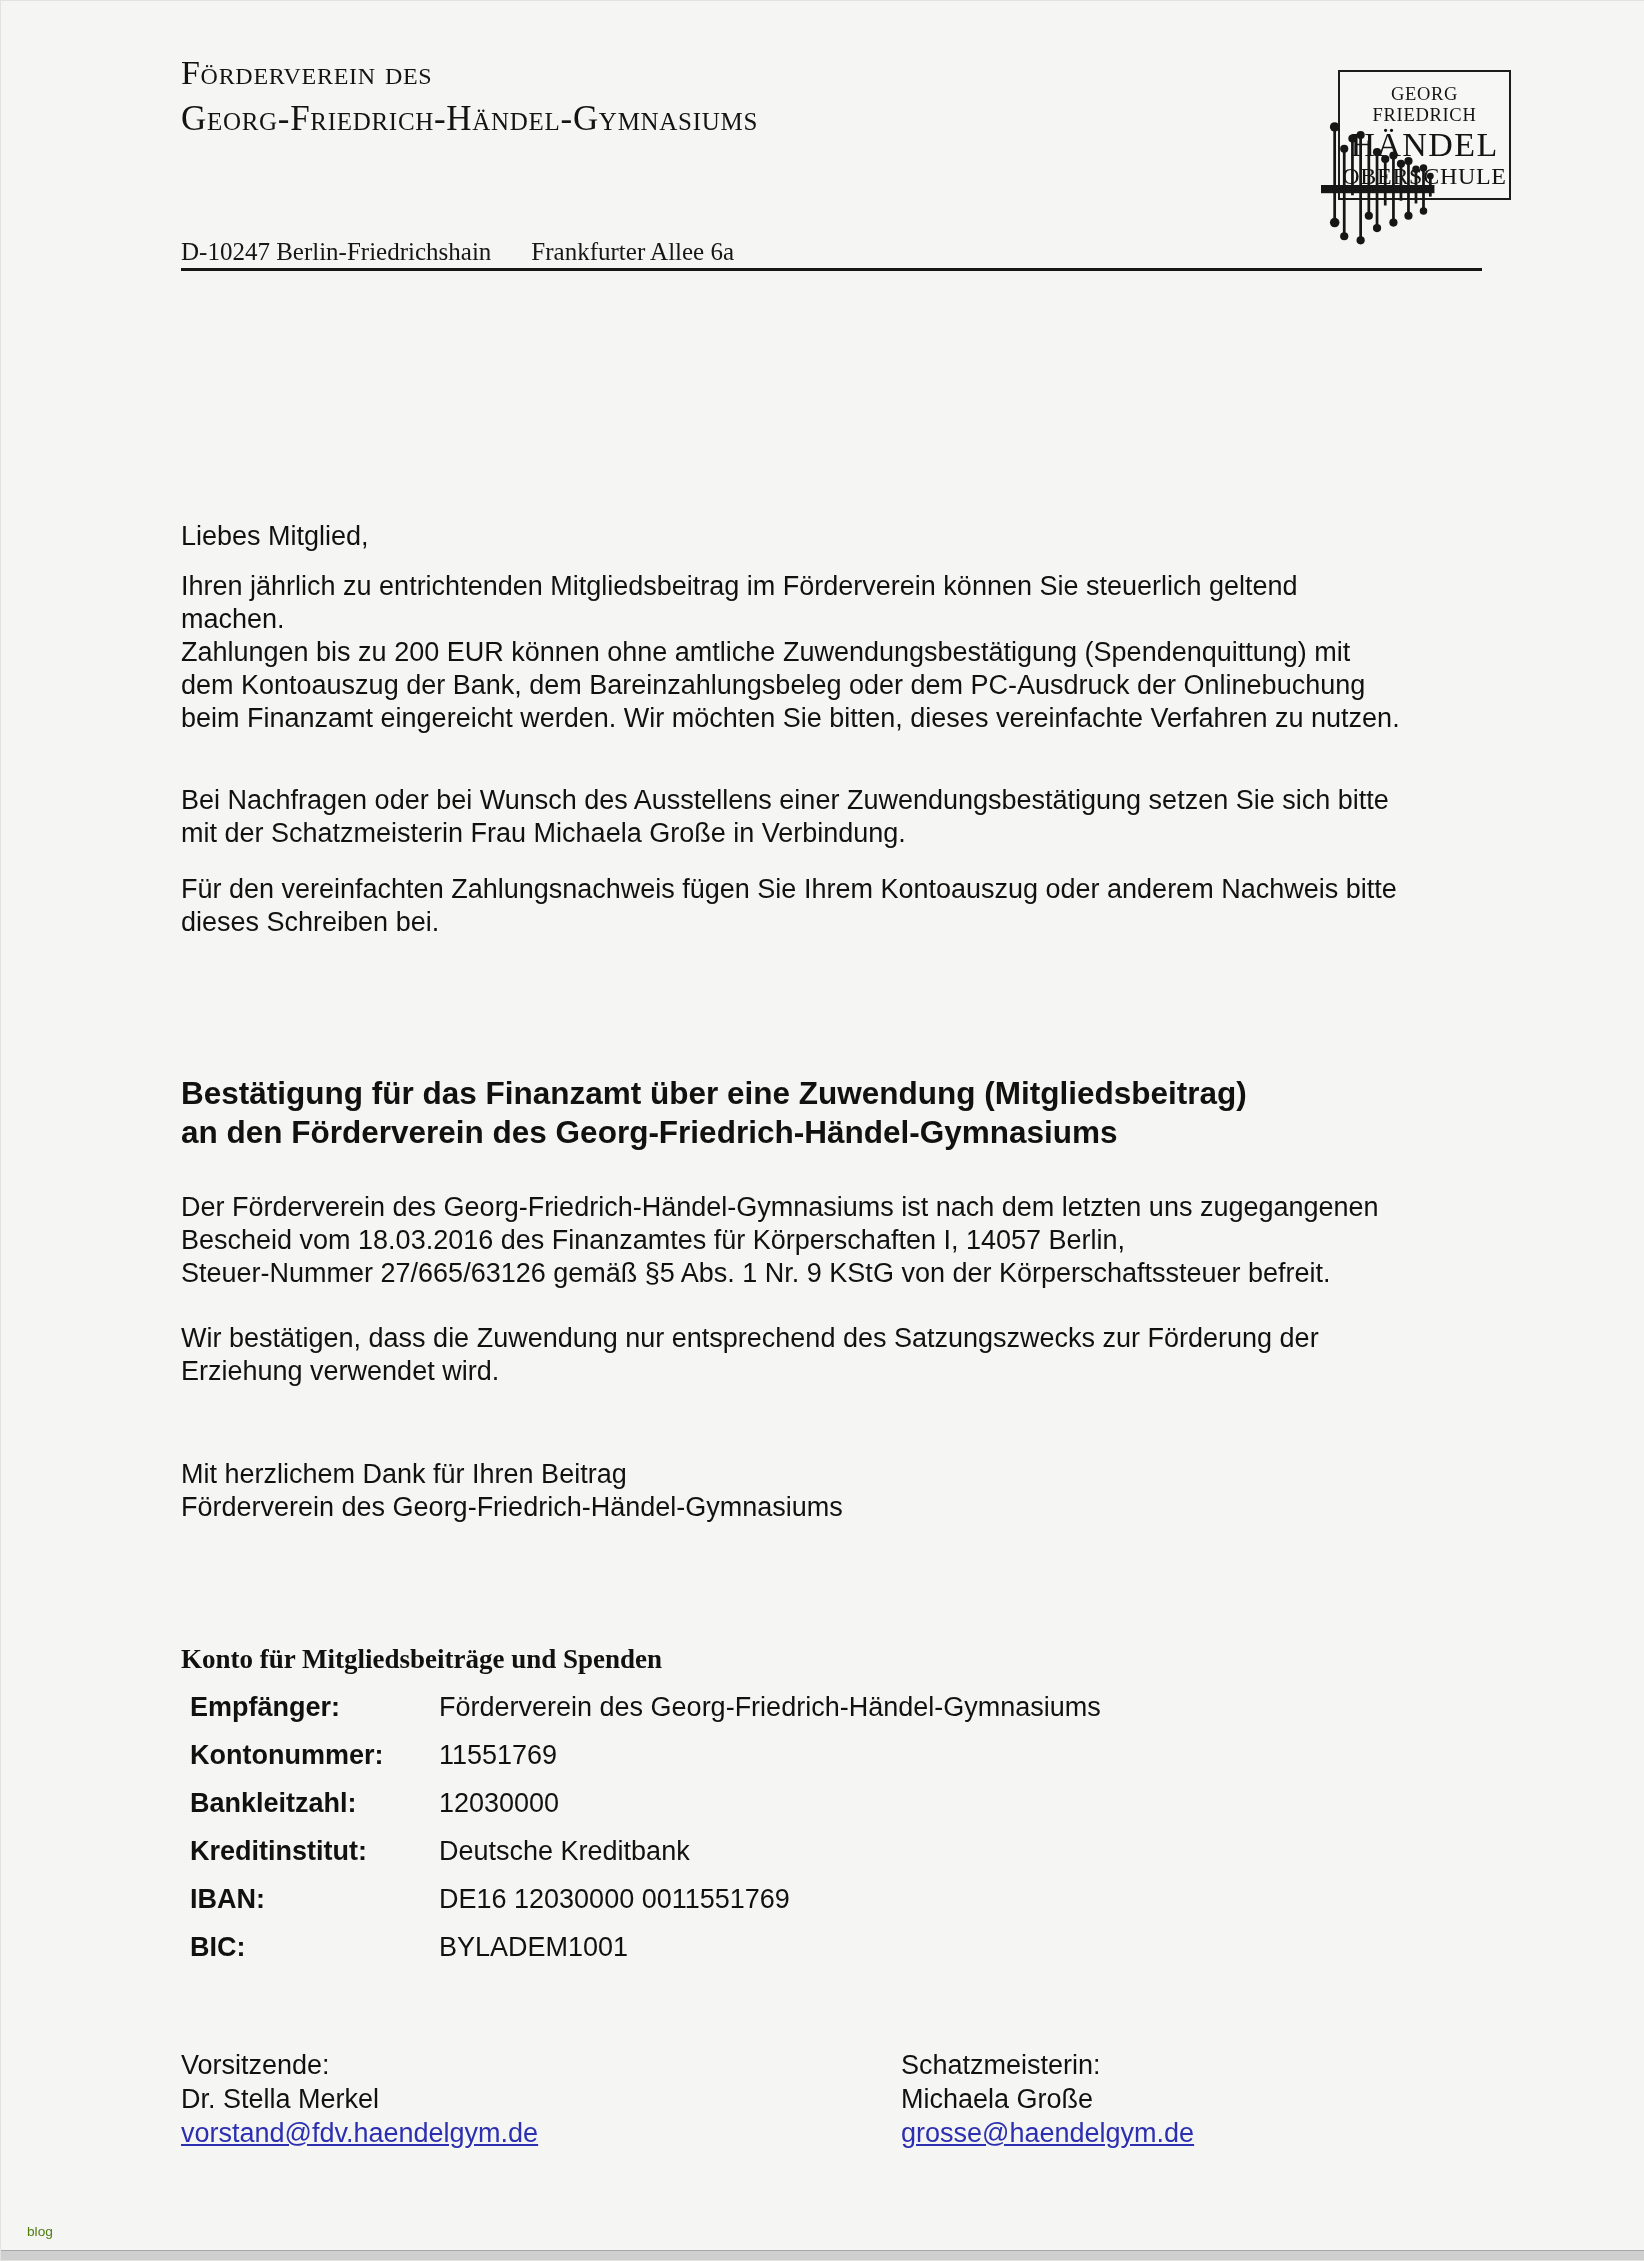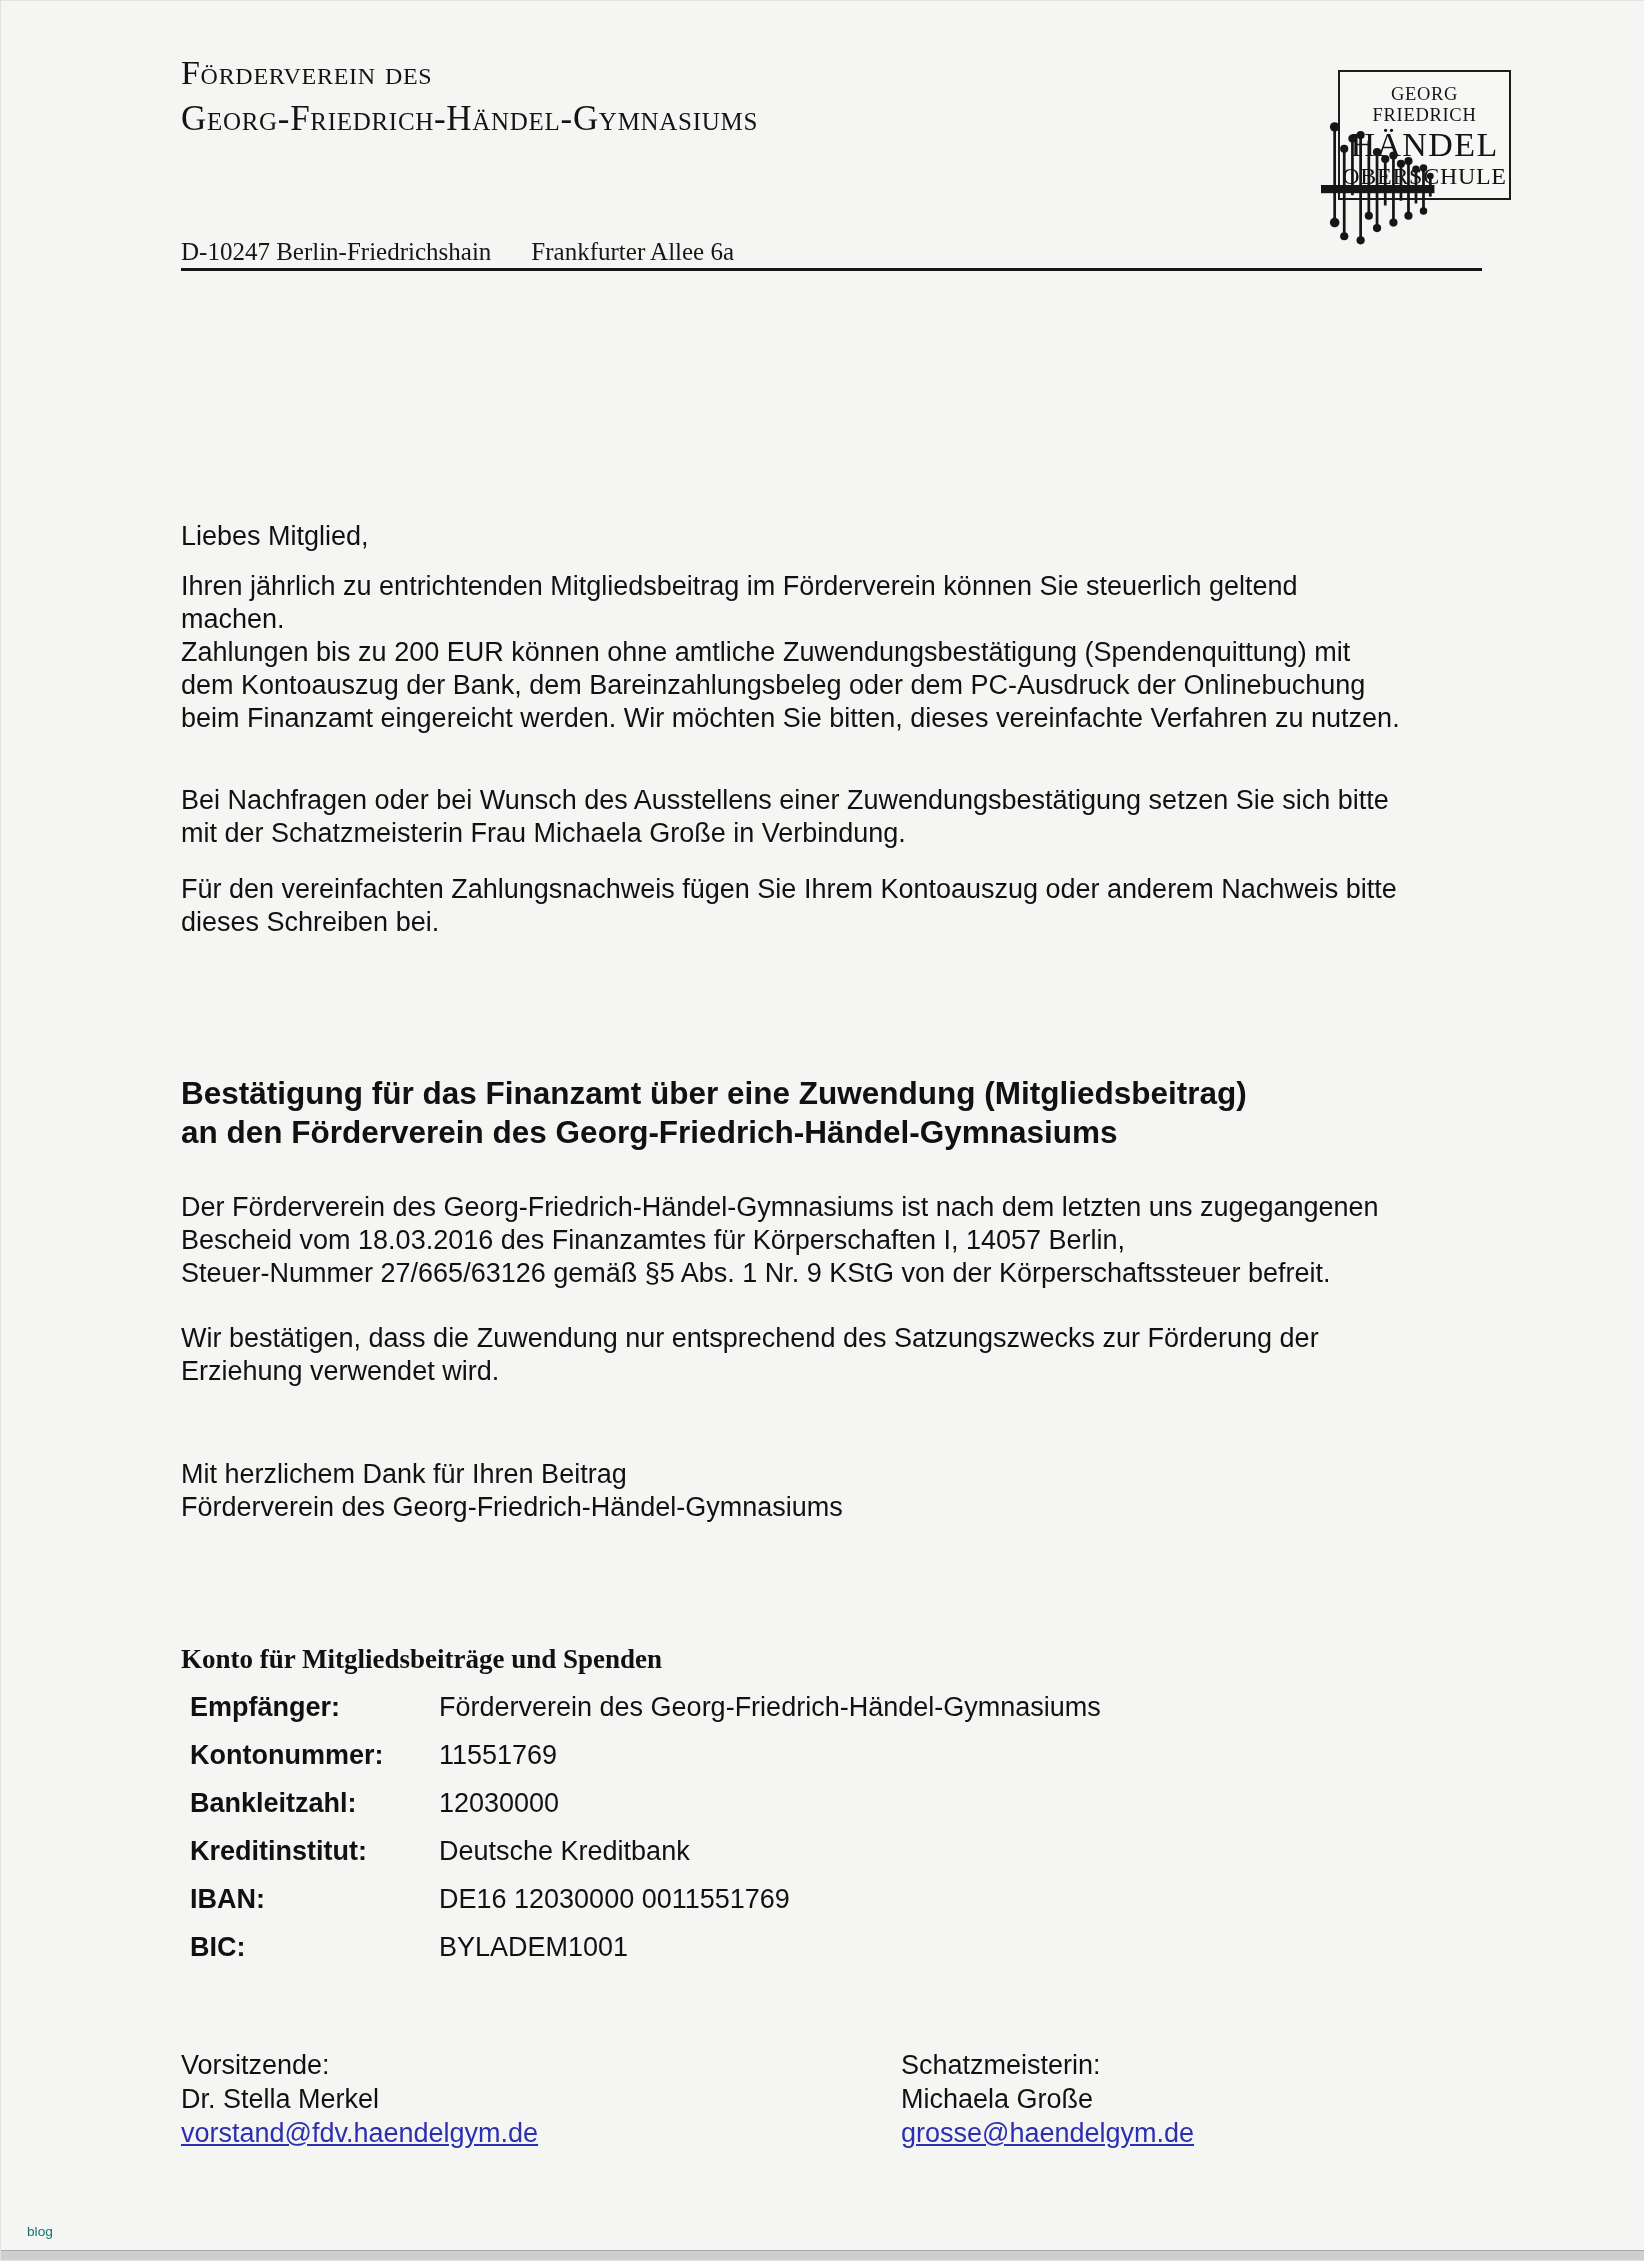--- a/index.html
+++ b/index.html
@@ -54,21 +54,21 @@
   .acct-label{font-weight:bold;}
   .acct-value{position:absolute;left:249px;white-space:nowrap;font-weight:normal;}
   
   .sig{position:absolute;top:2047px;font-size:27px;line-height:34px;}
   .sig-left{left:180px;}
   .sig-right{left:900px;}
   .sig a{color:#2b2fb0;text-decoration:underline;cursor:pointer;}
   
   .watermark{
     position:absolute;left:26px;top:2223px;
-    font-size:13.7px;color:#0f766e;font-family:"Liberation Sans",sans-serif;
+    font-size:13.7px;color:#4d7c0f;font-family:"Liberation Sans",sans-serif;
   }
   .bottom-bar{
     position:absolute;left:0;right:0;bottom:0;height:9px;
     background:#cfcfcf;border-top:1.4px solid #a8a8a8;
   }
 </style>
 </head>
 <body>
 
 <div class="page">

